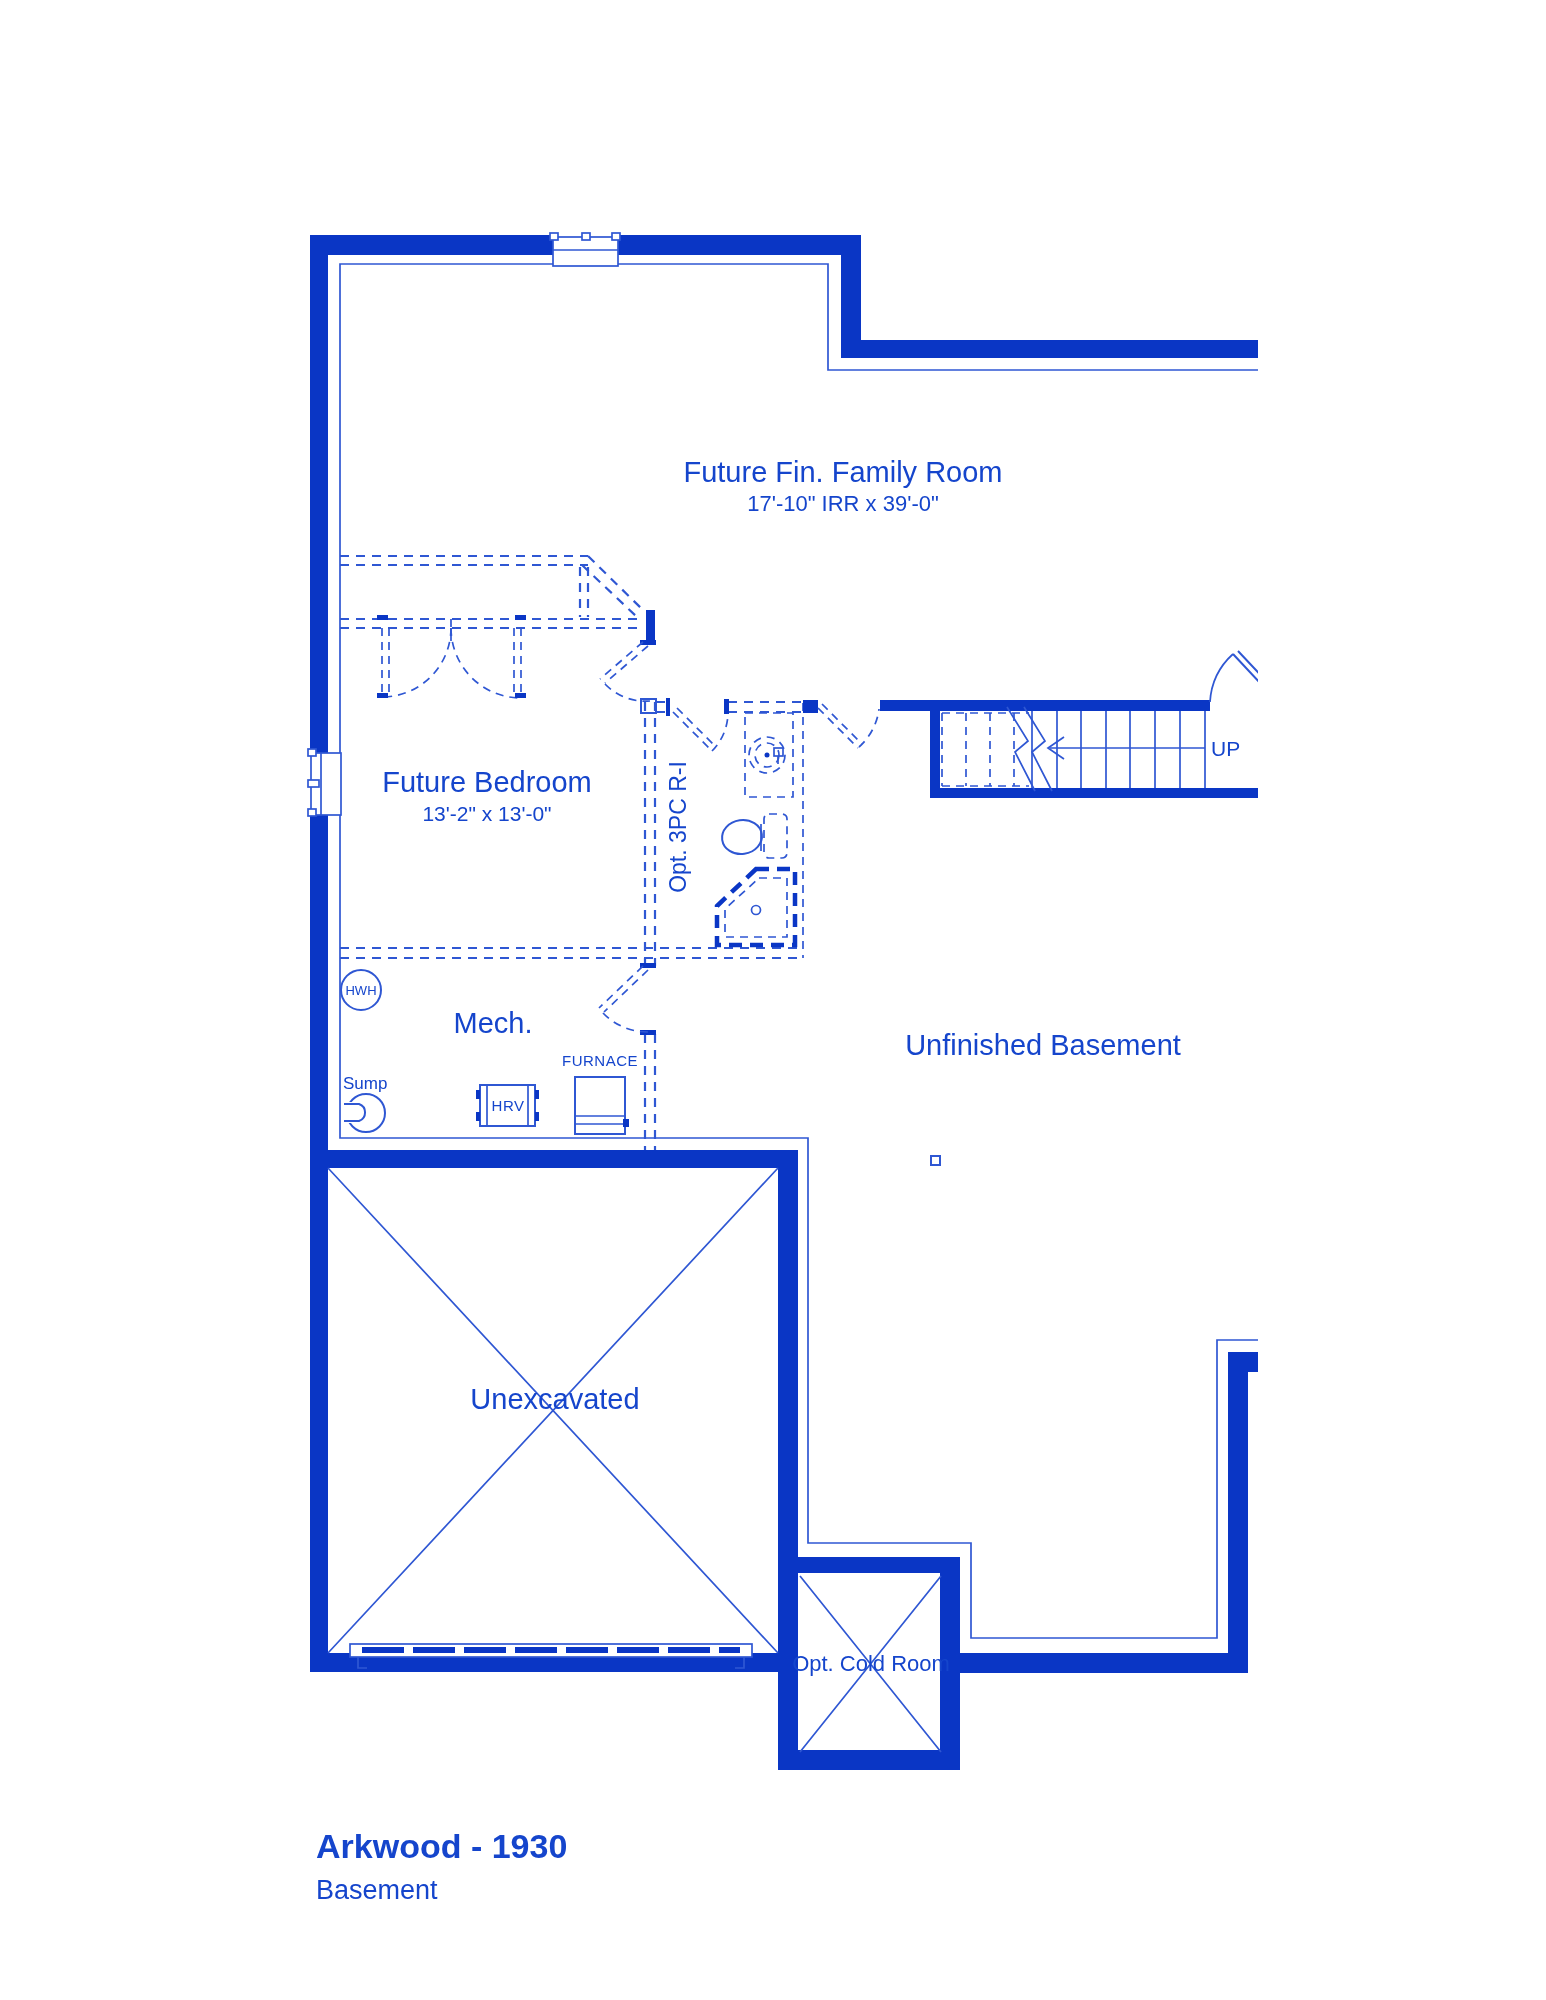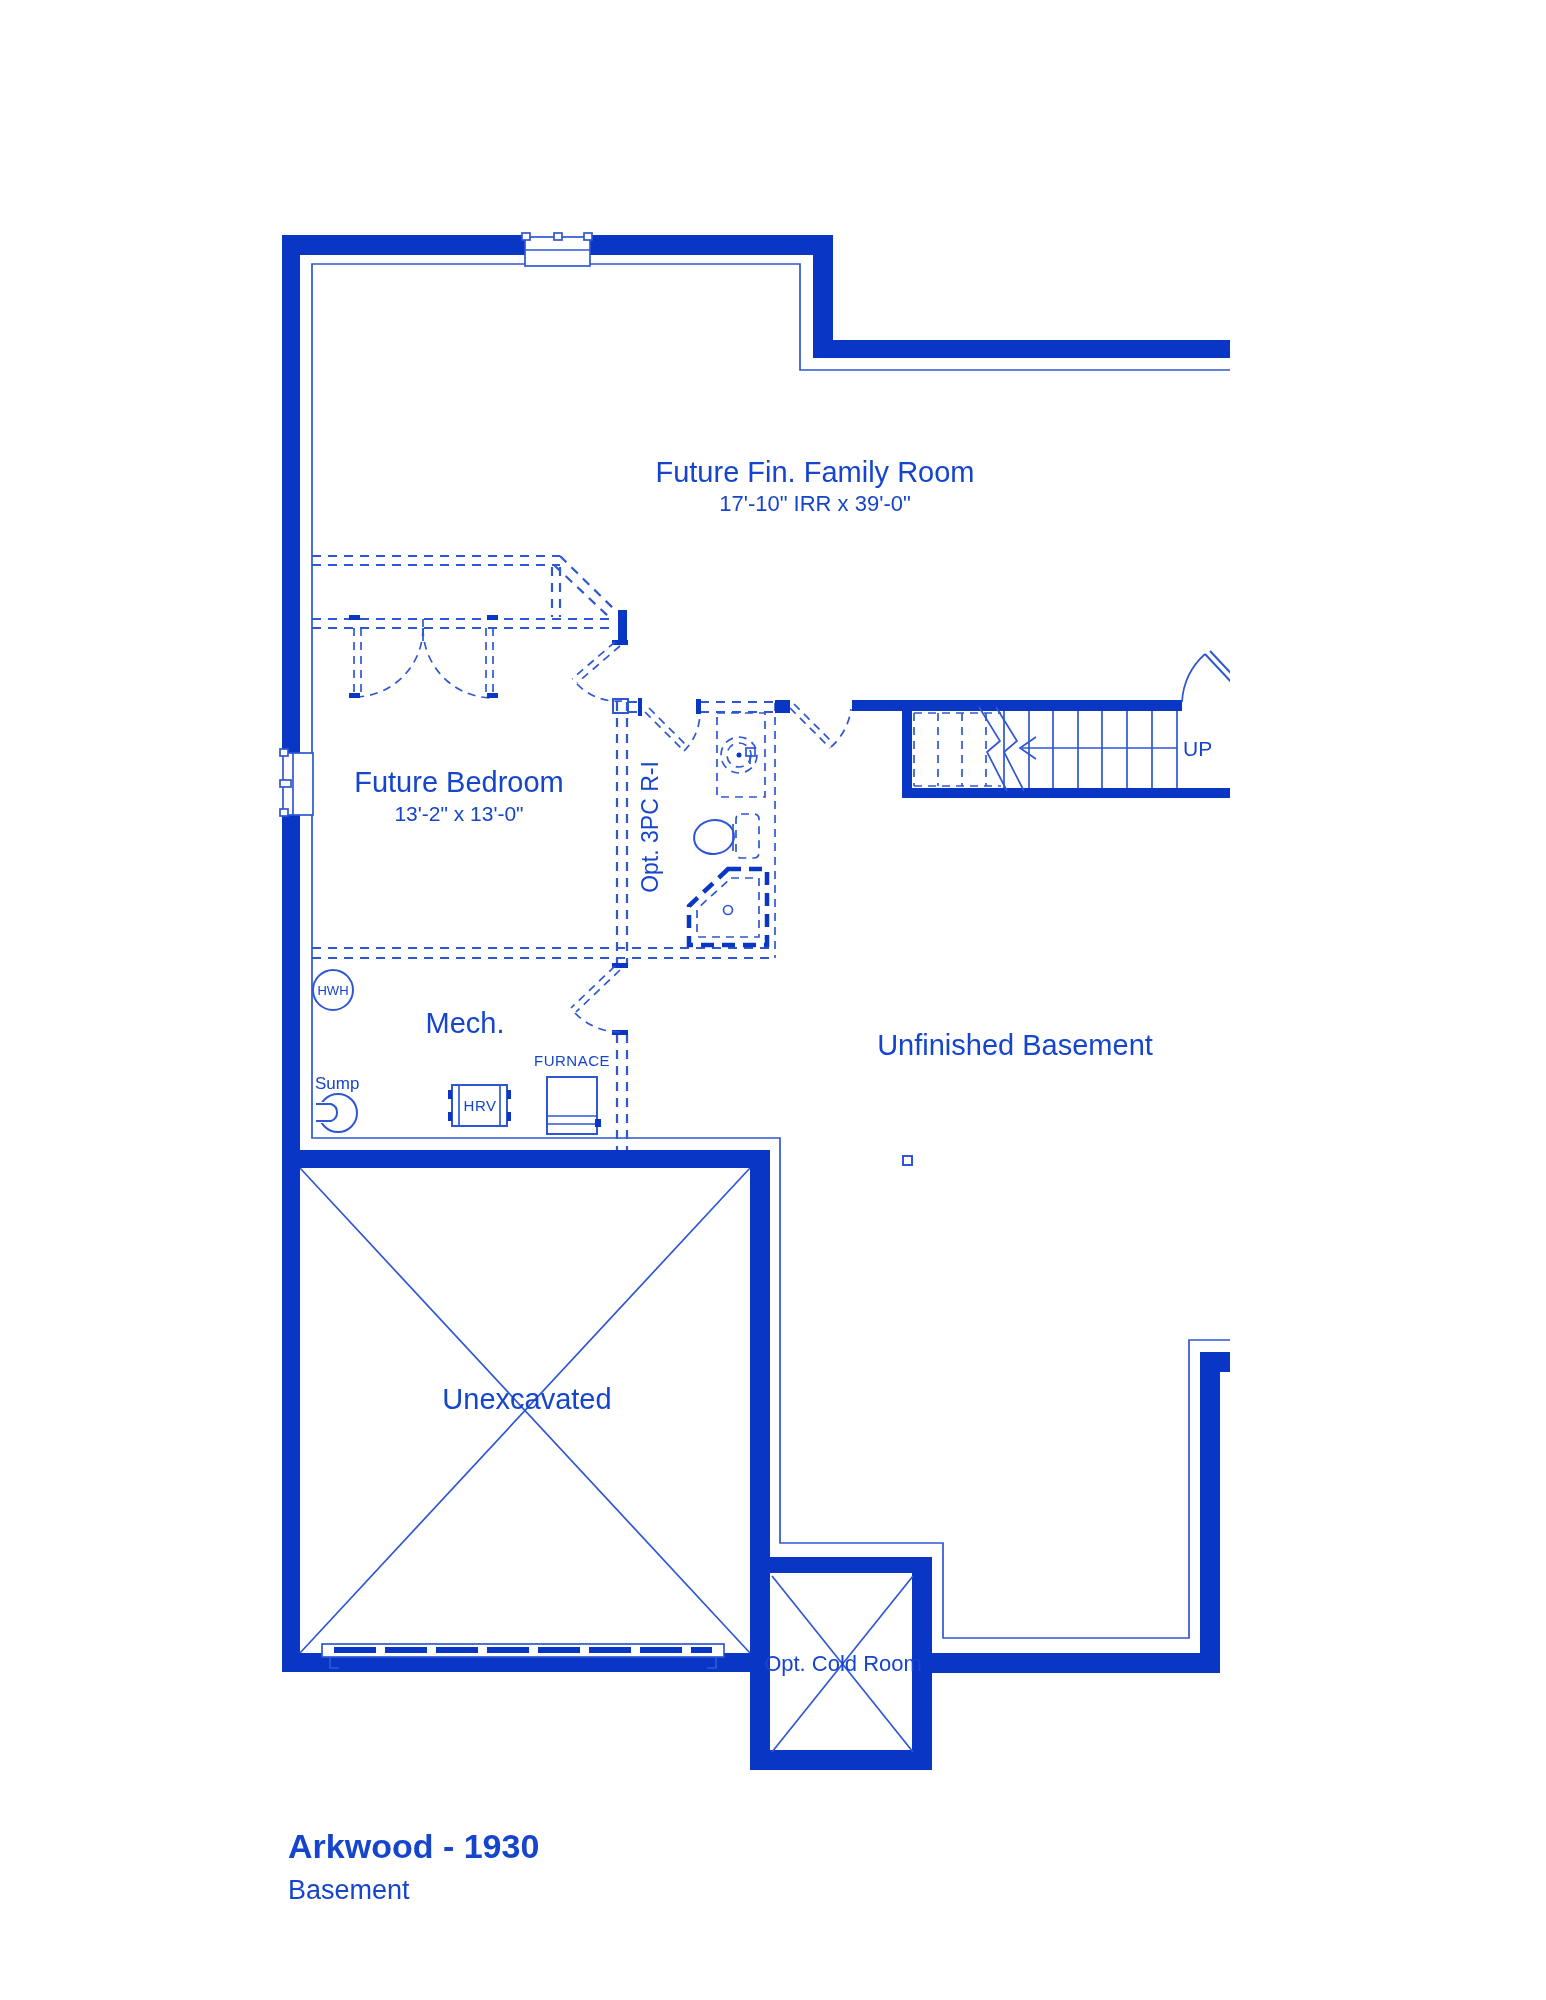--- a/index.html
+++ b/index.html
@@ -2,21 +2,21 @@
 <html><head>
 <meta charset="utf-8">
 <style>
   :root{
     --wall:#0a36c5;
     --line:#2f57d3;
     --text:#1545cc;
     --bg:#ffffff;
   }
   html,body{margin:0;padding:0;background:var(--bg);}
-  .sheet{position:relative;width:1230px;height:2000px;background:var(--bg);overflow:hidden;}
+  .sheet{position:relative;width:1230px;height:2000px;background:var(--bg);overflow:hidden;margin-left:28px;}
   svg{display:block;}
   text{font-family:"Liberation Sans","DejaVu Sans",sans-serif;fill:var(--text);}
   .room-label{font-size:29px;}
   .dim-label{font-size:21px;}
   .dim-label-lg{font-size:22px;}
   .cold-label{font-size:22px;}
   .bath-label{font-size:23px;}
   .up-label{font-size:21px;}
   .tiny-label{font-size:15px;letter-spacing:.5px;}
   .sump-label{font-size:17px;}

